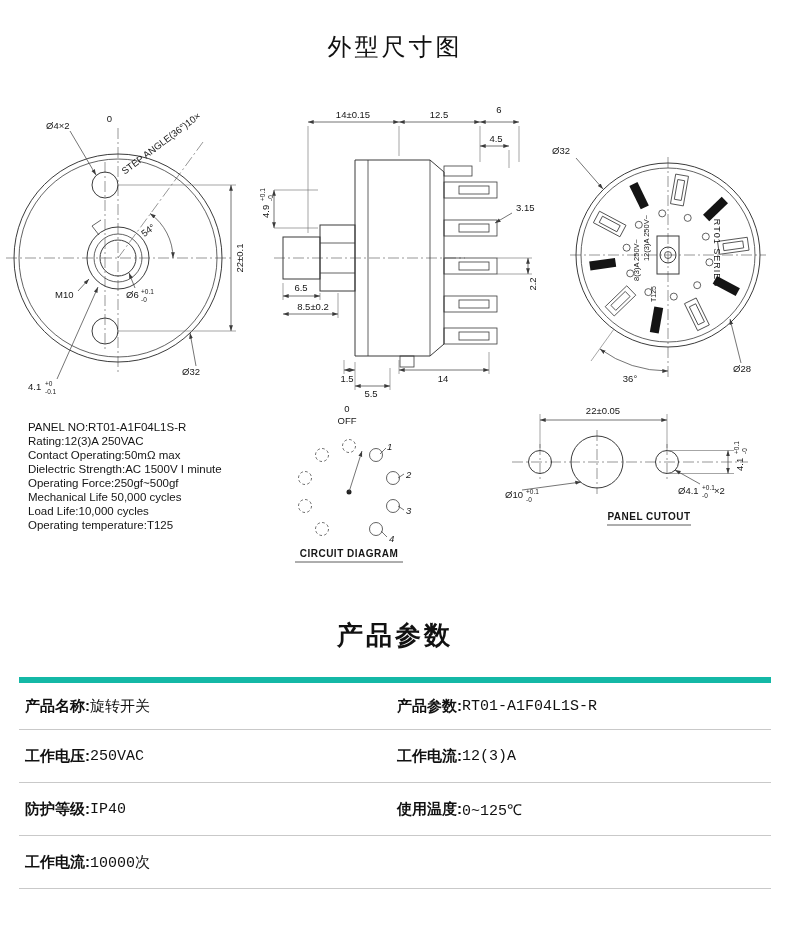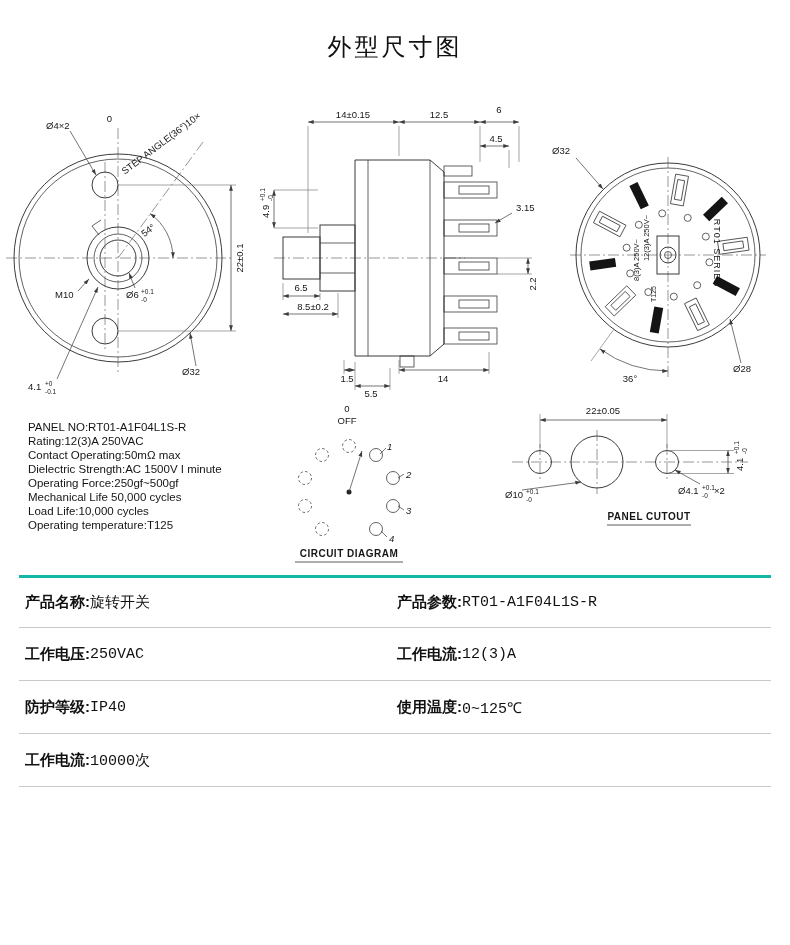--- a/index.html
+++ b/index.html
@@ -6,21 +6,21 @@
   html,body { margin:0; padding:0; background:#fff; }
   body { width:790px; font-family:"Liberation Sans", sans-serif; color:#111; }
   .page { width:790px; height:945px; background:#fff; overflow:hidden; position:relative; }
   .title-top { font-size:24px; font-weight:normal; text-align:center; padding-top:30px; margin:0 0 21px; line-height:34px; letter-spacing:3px; }
   .drawing-area { position:relative; width:790px; height:490px; }
   .drawing-area svg { position:absolute; left:0; top:0; }
   .model-info { position:absolute; left:28px; top:335px; font-size:11.5px; line-height:14px; color:#151515; }
   .title-params { font-size:26px; font-weight:bold; text-align:center; margin:42px 0 24px; line-height:36px; letter-spacing:3px; }
   .params-table { width:752px; margin:0 auto; }
   .p-row { display:grid; grid-template-columns:372px 1fr; align-items:center; min-height:53px; border-bottom:1px solid #c9c9c9; padding:0 6px; }
-  .p-row:first-child { border-top:3px solid #14b8a6; }
+  .p-row:first-child { border-top:6px solid #14b8a6; }
   .p-label { font-weight:bold; font-size:15px; white-space:nowrap; }
   .p-value { font-family:Liberation Mono, monospace; font-size:15px; margin-left:0; white-space:nowrap; }
   .p-cell { display:flex; align-items:center; }
   
   .ol  { fill:none; stroke:#3b3b3b; stroke-width:1; }
   .ol2 { fill:none; stroke:#3b3b3b; stroke-width:0.8; }
   .fillb { fill:#141414; stroke:none; }
   .cl  { fill:none; stroke:#6a6a6a; stroke-width:0.7; stroke-dasharray:11 3 2 3; }
   .dim { fill:none; stroke:#474747; stroke-width:0.75; }
   .ext { fill:none; stroke:#6a6a6a; stroke-width:0.6; }
@@ -316,20 +316,21 @@
       <div>Rating:12(3)A 250VAC</div>
       <div>Contact Operating:50mΩ max</div>
       <div>Dielectric Strength:AC 1500V I minute</div>
       <div>Operating Force:250gf~500gf</div>
       <div>Mechanical Life 50,000 cycles</div>
       <div>Load Life:10,000 cycles</div>
       <div>Operating temperature:T125</div>
     </div>
   </div>
 
+  <h1 class="title-params">产品参数</h1>
 
   <div class="params-table">
     <div class="p-row">
       <div class="p-cell">
         <span class="p-label">产品名称:</span>
         <span class="p-value">旋转开关</span>
       </div>
       <div class="p-cell">
         <span class="p-label">产品参数:</span>
         <span class="p-value">RT01-A1F04L1S-R</span>

